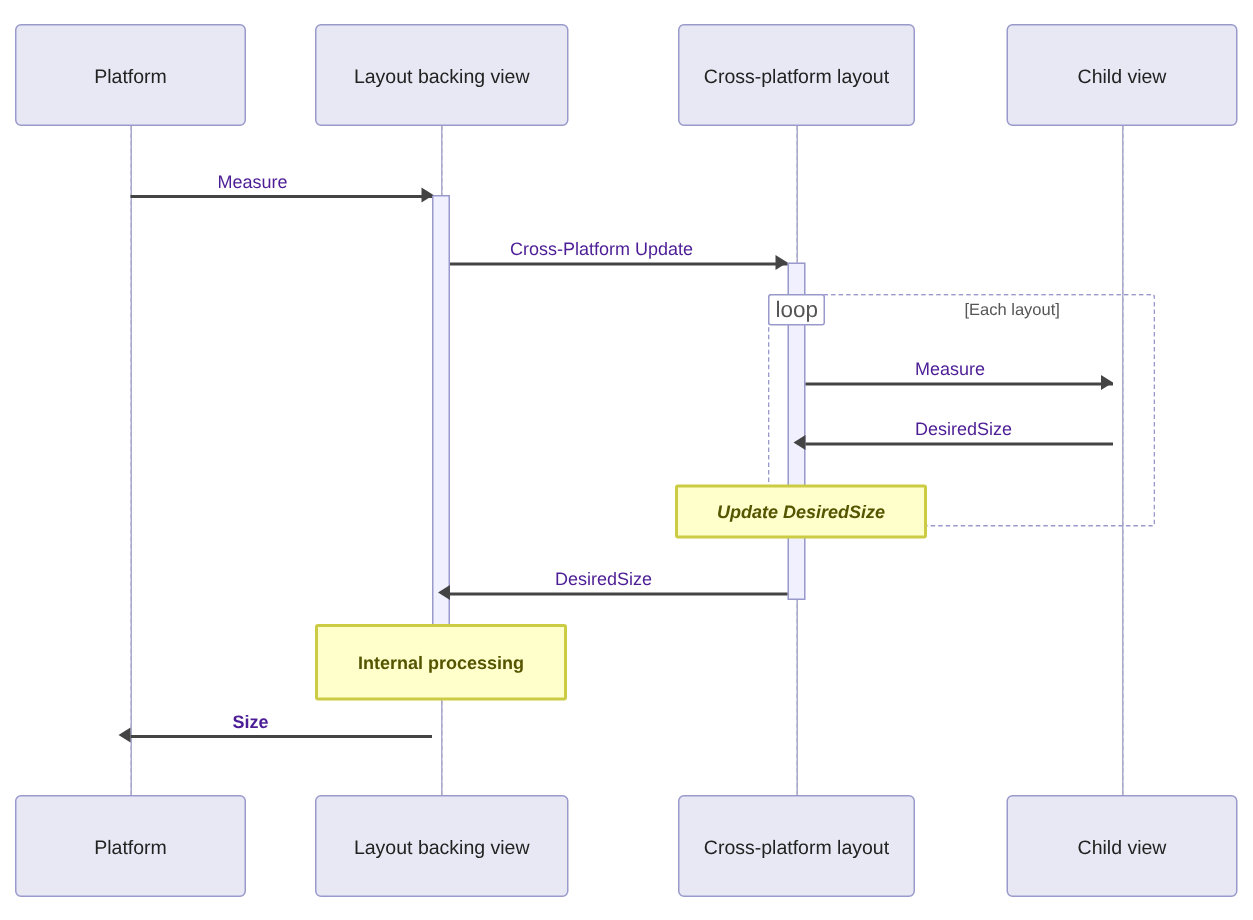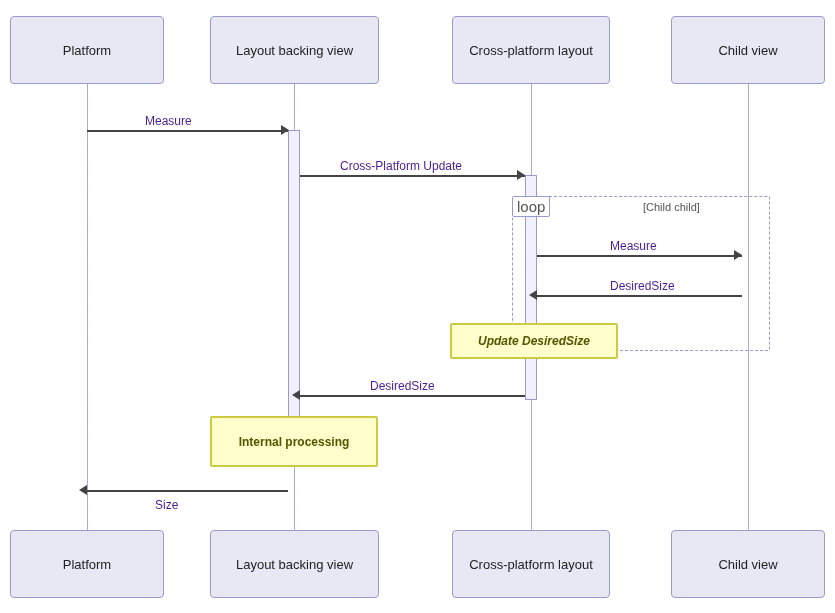--- a/index.html
+++ b/index.html
@@ -168,21 +168,21 @@
   <div class="arrow-label" style="top: 114px; left: 145px;">Measure</div>
 
   <div style="position:absolute; top: 175px; left: 300px; width: 225px; height: 1.5px; background:#444;"></div>
   <div class="arrowhead-right" style="top: 170px; left: 517px;"></div>
   <div class="arrow-label" style="top: 159px; left: 340px;">Cross-Platform Update</div>
 
   <div class="loop-box" style="left: 512px; top: 196px; width: 258px; height: 155px;">
     <div class="loop-label" style="top: -1px; left: -1px; border: 1.5px solid #9999cc; border-radius: 2px; font-size: 15px; color:#555;">
       loop
     </div>
-    <div class="loop-condition" style="top: 4px; left: 130px; font-size: 11px;">[Child child]</div>
+    <div class="loop-condition" style="top: 4px; left: 130px; font-size: 11px;">[Each layout]</div>
   </div>
 
   <div style="position:absolute; top: 255px; left: 537px; width: 205px; height: 1.5px; background:#444;"></div>
   <div class="arrowhead-right" style="top: 250px; left: 734px;"></div>
   <div class="arrow-label" style="top: 239px; left: 610px;">Measure</div>
 
   <div style="position:absolute; top: 295px; left: 537px; width: 205px; height: 1.5px; background:#444;"></div>
   <div class="arrowhead-left" style="top: 290px; left: 529px;"></div>
   <div class="arrow-label" style="top: 279px; left: 610px;">DesiredSize</div>
 
@@ -193,15 +193,15 @@
   <div style="position:absolute; top: 395px; left: 300px; width: 225px; height: 1.5px; background:#444;"></div>
   <div class="arrowhead-left" style="top: 390px; left: 292px;"></div>
   <div class="arrow-label" style="top: 379px; left: 370px;">DesiredSize</div>
 
   <div class="note-box" style="left: 210px; top: 416px; width: 168px; height: 51px;">
     <span>Internal processing</span>
   </div>
 
   <div style="position:absolute; top: 490px; left: 87px; width: 201px; height: 1.5px; background:#444;"></div>
   <div class="arrowhead-left" style="top: 485px; left: 79px;"></div>
-  <div class="arrow-label" style="top: 498px; left: 155px;">Size</div>
+  <div class="arrow-label" style="top: 474px; left: 155px; font-weight: bold;">Size</div>
 
 </div>
 
 </body></html>

